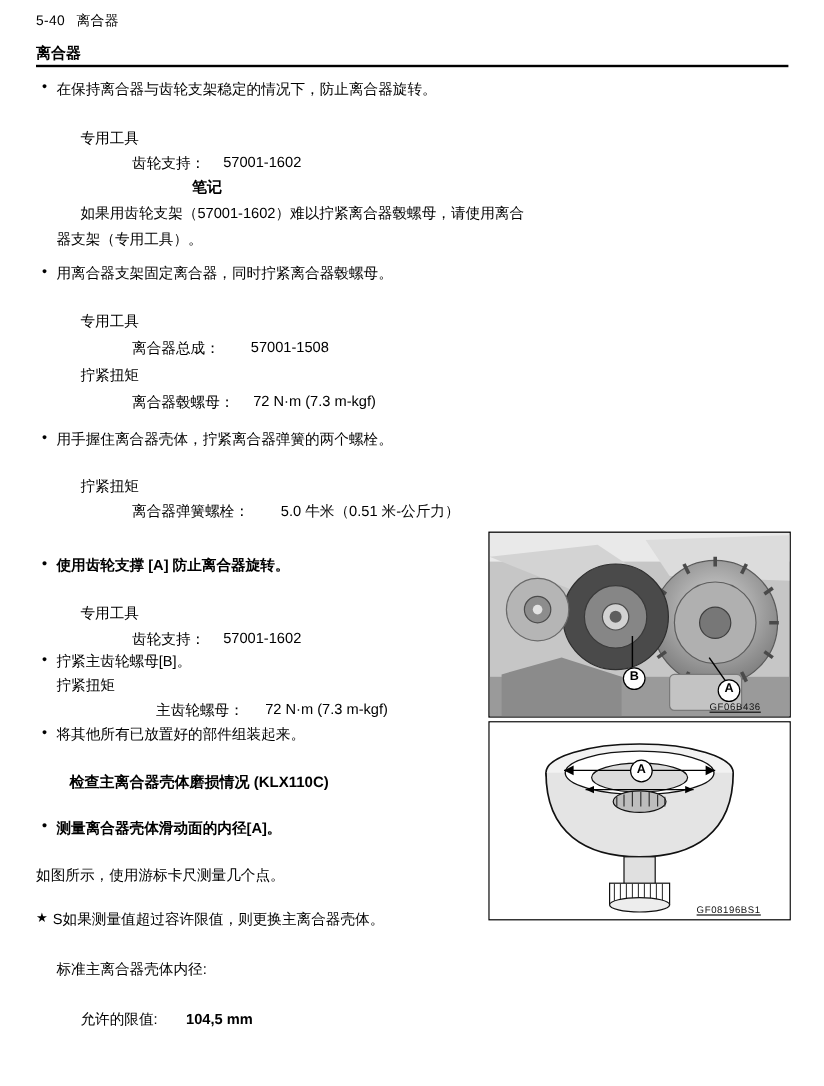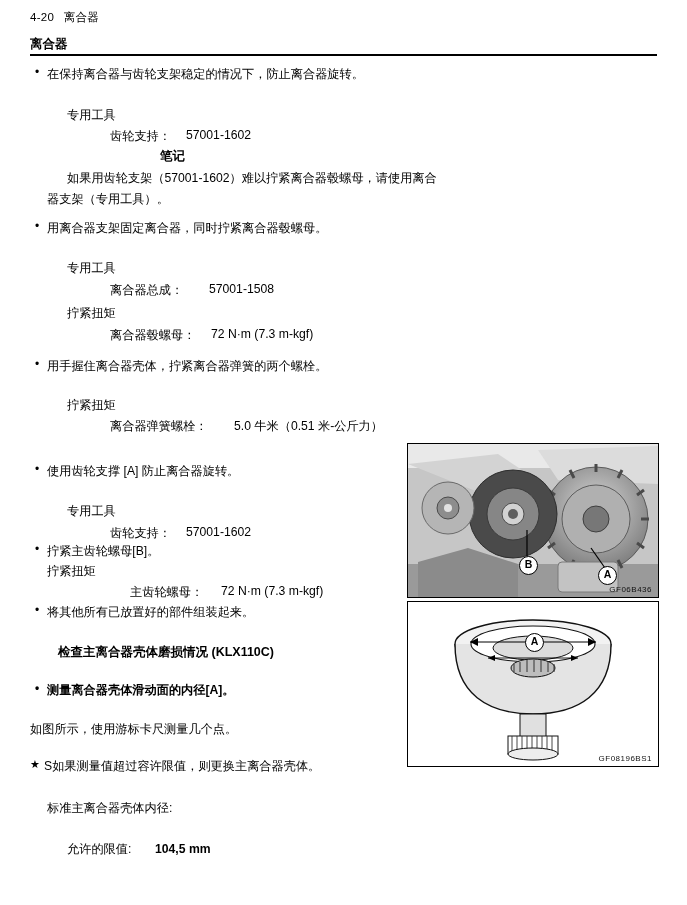--- a/index.html
+++ b/index.html
@@ -91,26 +91,27 @@
   .bold { font-weight: bold; }
   
   .figure {
     position: absolute;
     border: 1.5px solid #000;
     background: #cfcfcf;
     overflow: hidden;
   }
   .fig-code {
     position: absolute;
-    right: 6px;
+    right: 24px;
     bottom: 3px;
     font-size: 8px;
     font-family: "Liberation Sans", sans-serif;
     color: #111;
     letter-spacing: 0.5px;
+    text-decoration: underline;
   }
   .callout {
     position: absolute;
     width: 17px;
     height: 17px;
     border: 1.4px solid #000;
     border-radius: 50%;
     background: #fff;
     font-size: 10.5px;
     font-family: "Liberation Sans", sans-serif;
@@ -118,21 +119,21 @@
     text-align: center;
     line-height: 15px;
   }
 </style>
 </head>
 <body>
 
 <div class="page">
 
   <div class="header">
-    <span class="pageno">4-20</span>
+    <span class="pageno">5-40</span>
     <span>离合器</span>
   </div>
 
   <div class="section-title">离合器</div>
   <div class="rule"></div>
 
   <div class="bullet" style="top:66px; left:47px;">在保持离合器与齿轮支架稳定的情况下，防止离合器旋转。</div>
 
   <div class="lbl" style="top:107px; left:67px;">专用工具</div>
   <div class="lbl" style="top:128px; left:110px;">齿轮支持：</div>
@@ -151,21 +152,21 @@
   <div class="lbl" style="top:305px; left:67px;">拧紧扭矩</div>
   <div class="lbl" style="top:327px; left:110px;">离合器毂螺母：</div>
   <div class="val" style="top:327px; left:211px;">72 N·m (7.3 m-kgf)</div>
 
   <div class="bullet" style="top:358px; left:47px;">用手握住离合器壳体，拧紧离合器弹簧的两个螺栓。</div>
 
   <div class="lbl" style="top:397px; left:67px;">拧紧扭矩</div>
   <div class="lbl" style="top:418px; left:110px;">离合器弹簧螺栓：</div>
   <div class="val" style="top:418px; left:234px;">5.0 牛米（0.51 米-公斤力）</div>
 
-  <div class="bullet" style="top:463px; left:47px;">使用齿轮支撑 [A] 防止离合器旋转。</div>
+  <div class="bullet" style="top:463px; left:47px;font-weight:bold;">使用齿轮支撑 [A] 防止离合器旋转。</div>
 
   <div class="lbl" style="top:503px; left:67px;">专用工具</div>
   <div class="lbl" style="top:525px; left:110px;">齿轮支持：</div>
   <div class="val" style="top:525px; left:186px;">57001-1602</div>
 
   <div class="bullet" style="top:543px; left:47px;">拧紧主齿轮螺母[B]。</div>
 
   <div class="lbl" style="top:563px; left:47px;">拧紧扭矩</div>
   <div class="lbl" style="top:584px; left:130px;">主齿轮螺母：</div>
   <div class="val" style="top:584px; left:221px;">72 N·m (7.3 m-kgf)</div>

